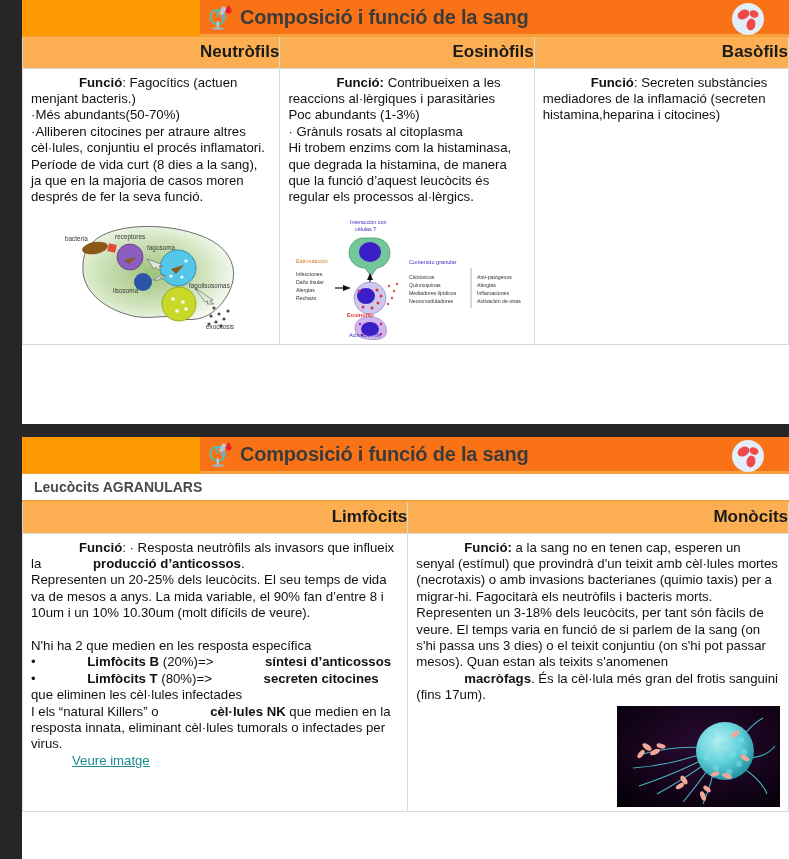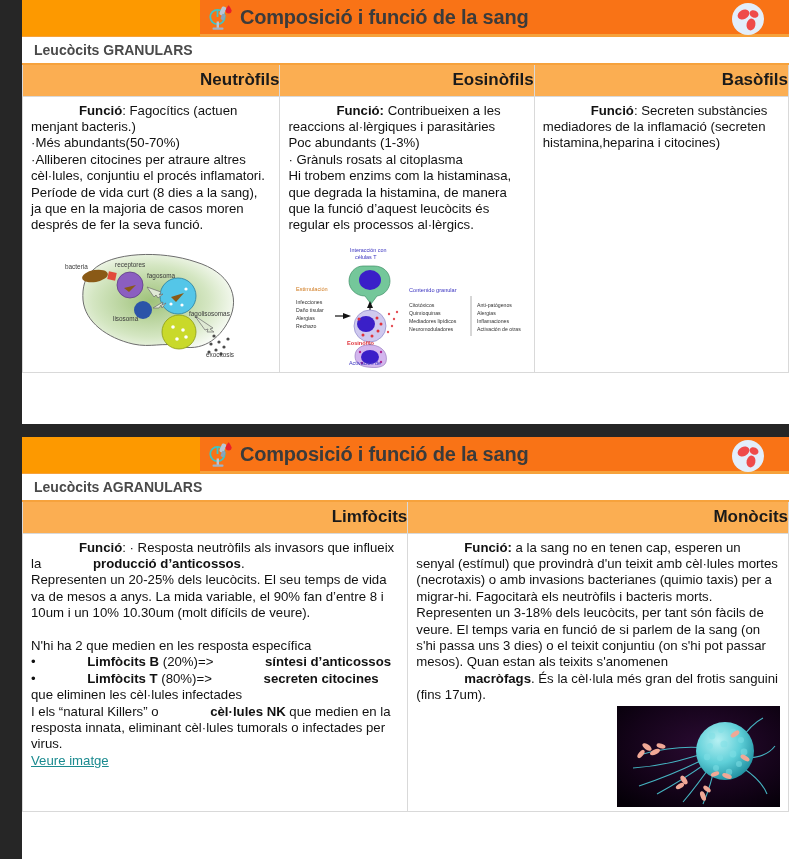--- a/index.html
+++ b/index.html
@@ -107,20 +107,21 @@
 
   
   .fig-wrap { margin-top: 10px; display: flex; justify-content: center; }
 
   .link-line { margin-top: 14px; }
   .veure-link {
     color: #1a8a8f;
     text-decoration: underline;
     font-size: 13.2px;
     cursor: pointer;
+    margin-left: 41px;
   }
 
   .macro-row { display: flex; justify-content: flex-end; margin-top: 2px; }
   .macro-img {
     width: 163px; height: 101px;
     background: #12000f;
     display: block;
   }
 
   svg { display: block; }
@@ -152,23 +153,20 @@
           <svg viewBox="0 0 34 34" width="34" height="34">
             <circle cx="17" cy="17" r="16" fill="#e3eefb"></circle>
             <ellipse cx="12.5" cy="12.5" rx="6.2" ry="4.6" fill="#ef4a4a" transform="rotate(-28 12.5 12.5)"></ellipse>
             <ellipse cx="23.0" cy="12.0" rx="4.6" ry="3.6" fill="#ef4a4a" transform="rotate(25 23 12)"></ellipse>
             <ellipse cx="20.0" cy="22.5" rx="4.4" ry="6.0" fill="#ef4a4a" transform="rotate(12 20 22.5)"></ellipse>
           </svg>
         </span>
       </div>
     </div>
 
-    <div class="subtitle-bar">
-      <span class="subtitle-text">Leucòcits GRANULARS</span>
-    </div>
 
     <table class="tbl">
       <colgroup>
           <col style="width:33.6%">
           <col style="width:33.2%">
           <col style="width:33.2%">
         </colgroup>
       <thead>
         <tr>
           <th>Neutròfils</th>

